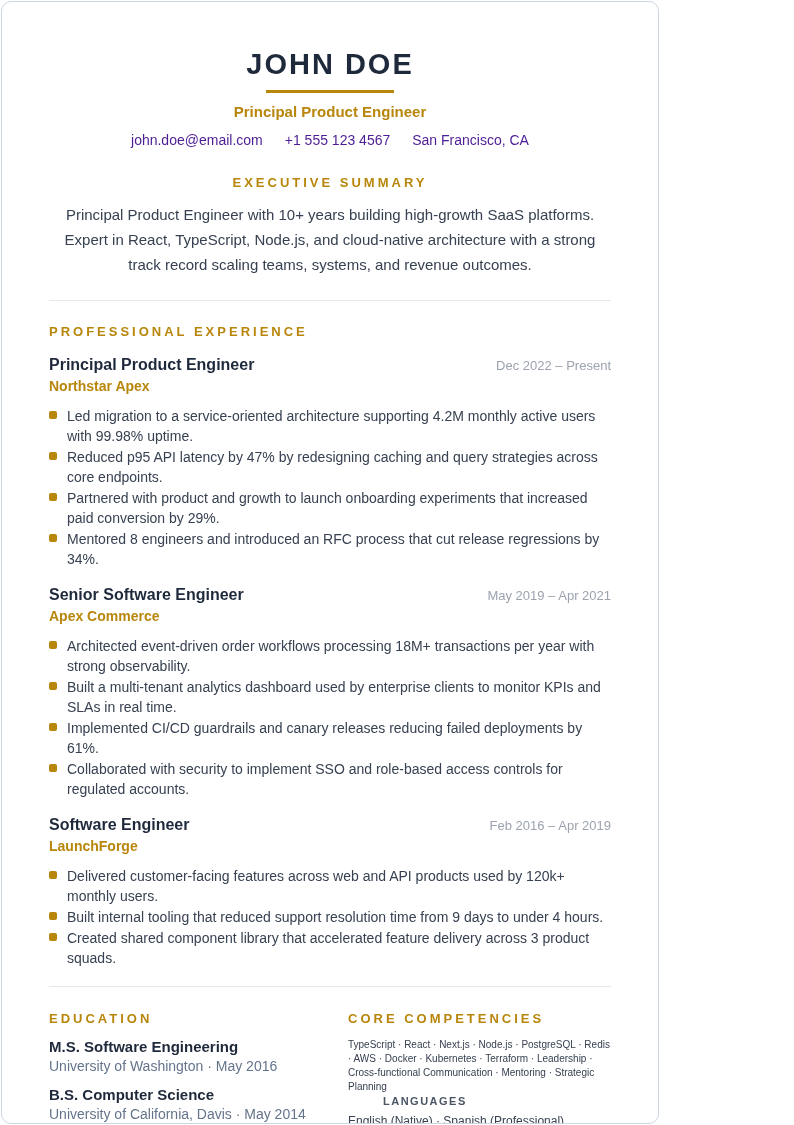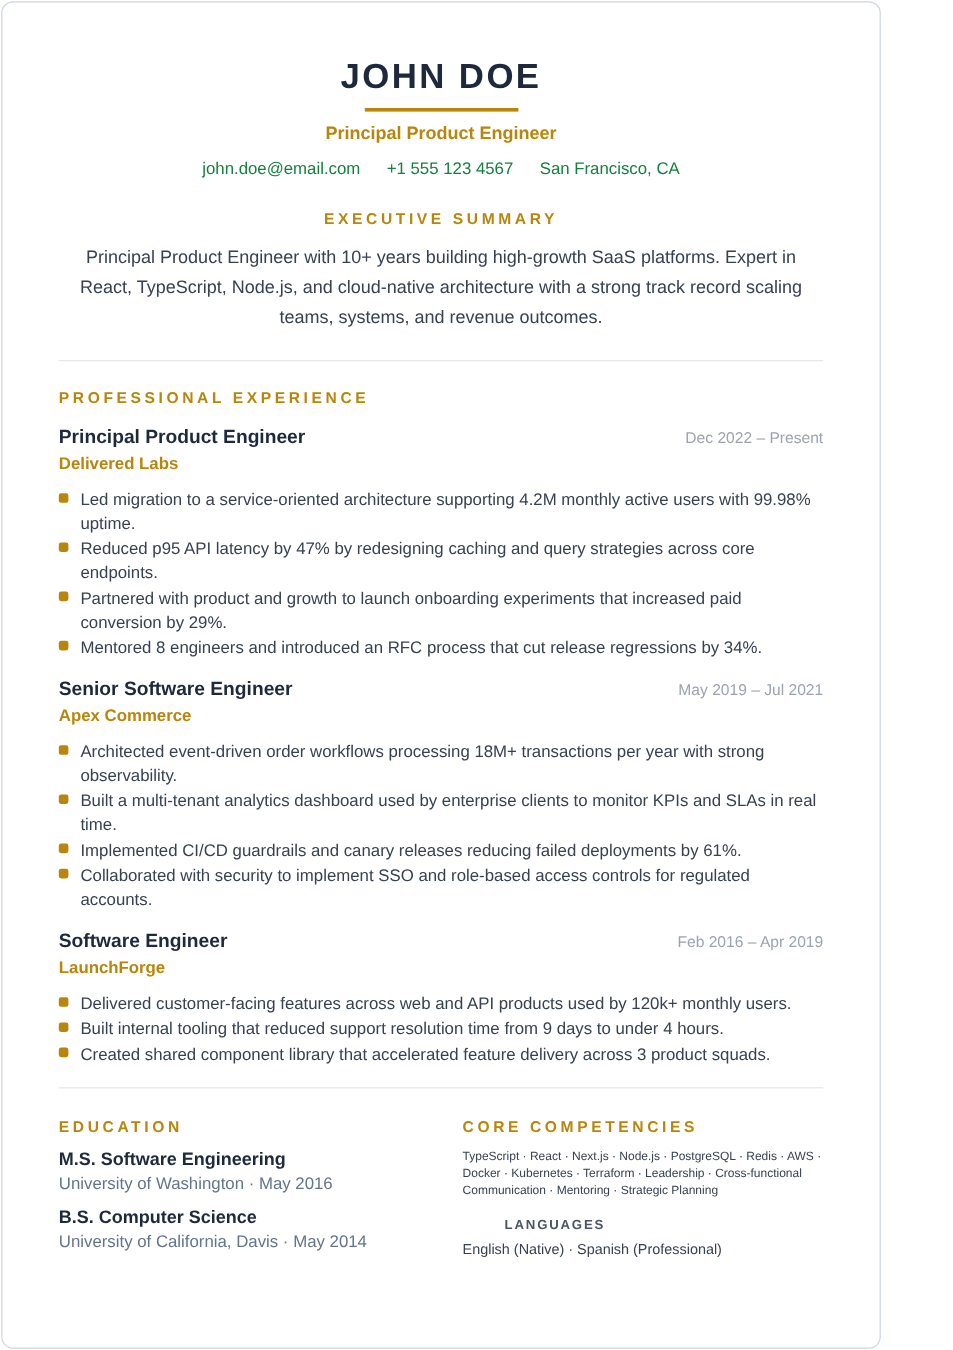--- a/index.html
+++ b/index.html
@@ -5,21 +5,21 @@
   * { box-sizing: border-box; }
   html, body { margin: 0; padding: 0; background: #ffffff; }
   body {
     width: 794px; height: 1125px;
     font-family: "Liberation Sans", sans-serif;
     color: #374151;
   }
   .card {
     position: absolute;
     left: 1px; top: 1px;
-    width: 733px; height: 1123px;
+    width: 658px; height: 1123px;
     background: #ffffff;
     border: 1px solid #cdd5e1;
     border-radius: 10px;
     padding: 36px 47px 40px 47px;
     overflow: hidden;
   }
 
   
   .hdr { text-align: center; }
   .hdr-name {
@@ -41,21 +41,21 @@
     font-size: 15px;
     font-weight: 700;
     color: #b8860b;
   }
   .hdr-contact {
     margin-top: 12px;
     display: flex;
     justify-content: center;
     gap: 22px;
     font-size: 14px;
-    color: #15803d;
+    color: #4c1d95;
   }
 
   
   .sec-h {
     font-size: 13px;
     font-weight: 700;
     letter-spacing: 3px;
     color: #b8860b;
   }
   .summary-sec { margin-top: 27px; text-align: center; }
@@ -136,21 +136,21 @@
     font-size: 14px;
     color: #64748b;
   }
   .skills-text {
     margin-top: 12px;
     font-size: 10px;
     line-height: 1.38;
     color: #374151;
   }
   .lang-label {
-    margin-top: 15px;
+    margin-top: 1px;
     font-size: 11px;
     font-weight: 700;
     letter-spacing: 1.5px;
     color: #4b5563;
     padding-left: 35px;
   }
   .lang-text {
     margin-top: 7px;
     font-size: 12px;
     color: #374151;
@@ -180,33 +180,33 @@
   <hr class="divider">
 
   <div class="exp-sec">
     <div class="sec-h">PROFESSIONAL EXPERIENCE</div>
 
     <div class="job">
       <div class="job-head">
         <span class="job-title">Principal Product Engineer</span>
         <span class="job-dates">Dec 2022 – Present</span>
       </div>
-      <div class="job-company">Delivered Labs</div>
+      <div class="job-company">Northstar Apex</div>
       <ul class="bullets">
         <li><span class="bullet-sq"></span><span>Led migration to a service-oriented architecture supporting 4.2M monthly active users with 99.98% uptime.</span></li>
         <li><span class="bullet-sq"></span><span>Reduced p95 API latency by 47% by redesigning caching and query strategies across core endpoints.</span></li>
         <li><span class="bullet-sq"></span><span>Partnered with product and growth to launch onboarding experiments that increased paid conversion by 29%.</span></li>
         <li><span class="bullet-sq"></span><span>Mentored 8 engineers and introduced an RFC process that cut release regressions by 34%.</span></li>
       </ul>
     </div>
 
     <div class="job">
       <div class="job-head">
         <span class="job-title">Senior Software Engineer</span>
-        <span class="job-dates">May 2019 – Jul 2021</span>
+        <span class="job-dates">May 2019 – Apr 2021</span>
       </div>
       <div class="job-company">Apex Commerce</div>
       <ul class="bullets">
         <li><span class="bullet-sq"></span><span>Architected event-driven order workflows processing 18M+ transactions per year with strong observability.</span></li>
         <li><span class="bullet-sq"></span><span>Built a multi-tenant analytics dashboard used by enterprise clients to monitor KPIs and SLAs in real time.</span></li>
         <li><span class="bullet-sq"></span><span>Implemented CI/CD guardrails and canary releases reducing failed deployments by 61%.</span></li>
         <li><span class="bullet-sq"></span><span>Collaborated with security to implement SSO and role-based access controls for regulated accounts.</span></li>
       </ul>
     </div>
 

